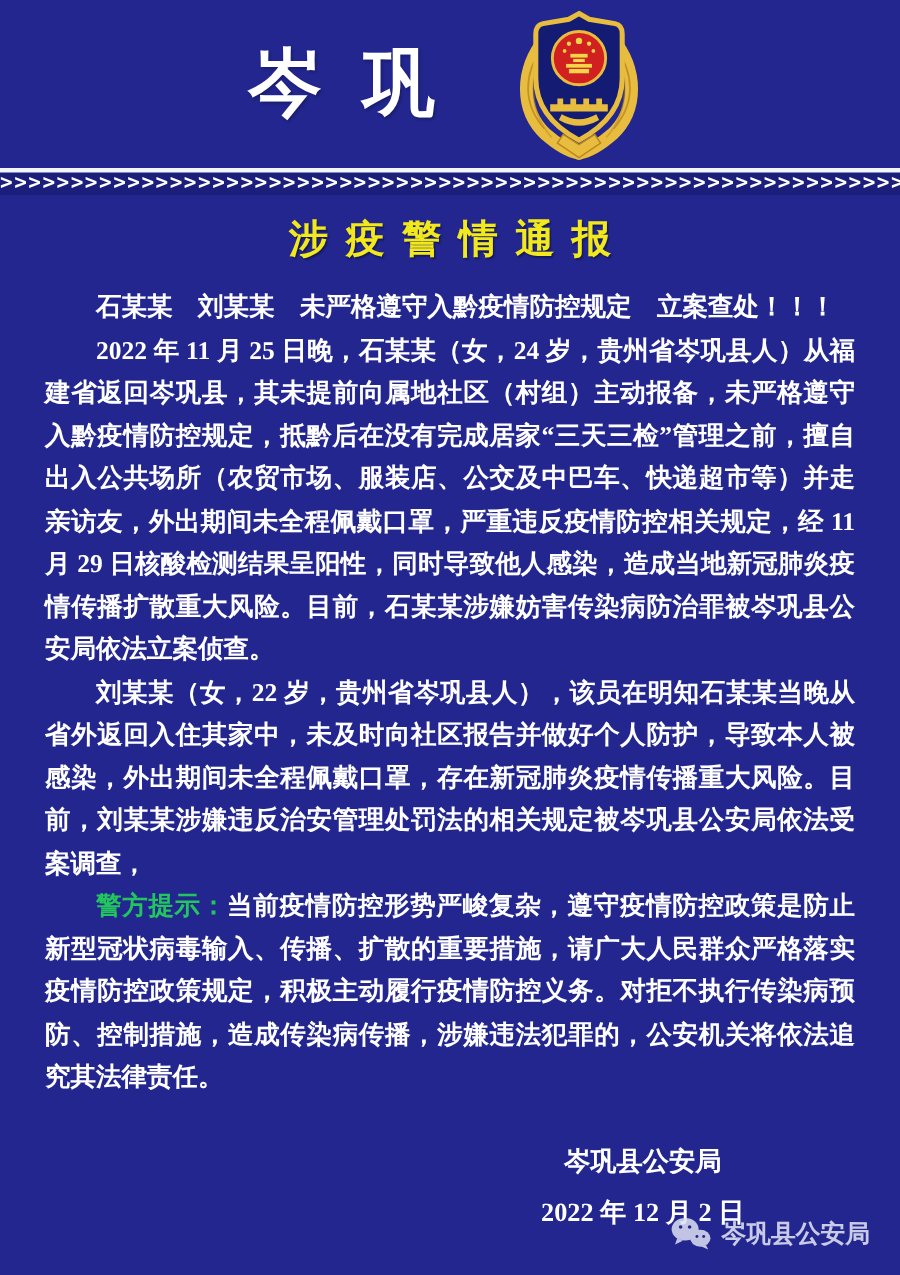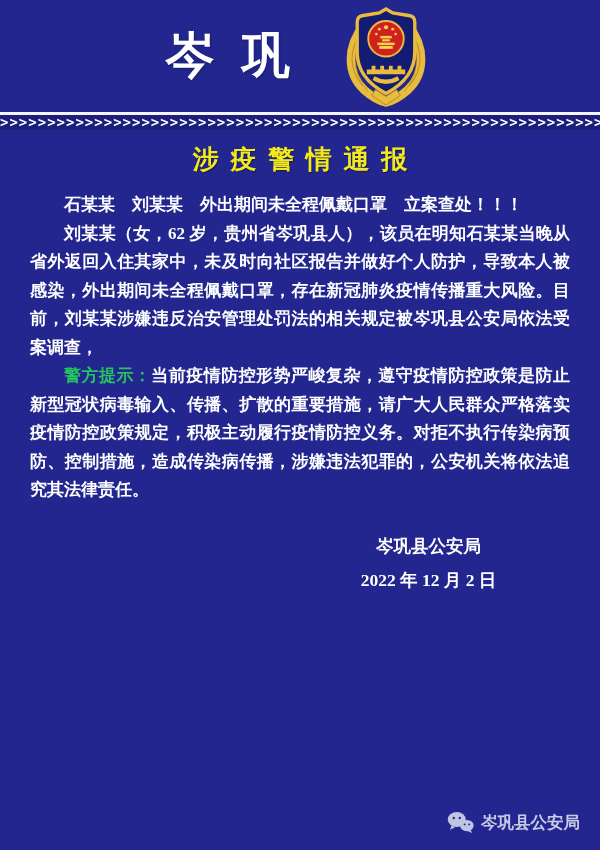--- a/index.html
+++ b/index.html
@@ -139,22 +139,23 @@
 
   </header>
 
   <div class="arrow-band">
     <span>&gt;&gt;&gt;&gt;&gt;&gt;&gt;&gt;&gt;&gt;&gt;&gt;&gt;&gt;&gt;&gt;&gt;&gt;&gt;&gt;&gt;&gt;&gt;&gt;&gt;&gt;&gt;&gt;&gt;&gt;&gt;&gt;&gt;&gt;&gt;&gt;&gt;&gt;&gt;&gt;&gt;&gt;&gt;&gt;&gt;&gt;&gt;&gt;&gt;&gt;&gt;&gt;&gt;&gt;&gt;&gt;&gt;&gt;&gt;&gt;&gt;&gt;&gt;&gt;&gt;&gt;&gt;&gt;&gt;&gt;&gt;&gt;&gt;&gt;&gt;&gt;&gt;&gt;&gt;&gt;&gt;&gt;&gt;&gt;&gt;&gt;&gt;&gt;&gt;&gt;&gt;&gt;&gt;&gt;&gt;&gt;</span>
   </div>
 
   <h1 class="notice-title">涉疫警情通报</h1>
 
   <main class="body">
-    <p>石某某　刘某某　外出期间未全程佩戴口罩　立案查处！！！</p>
-    <p>刘某某（女，62 岁，贵州省岑巩县人），该员在明知石某某当晚从省外返回入住其家中，未及时向社区报告并做好个人防护，导致本人被感染，外出期间未全程佩戴口罩，存在新冠肺炎疫情传播重大风险。目前，刘某某涉嫌违反治安管理处罚法的相关规定被岑巩县公安局依法受案调查，</p>
+    <p>石某某　刘某某　未严格遵守入黔疫情防控规定　立案查处！！！</p>
+    <p>2022 年 11 月 25 日晚，石某某（女，24 岁，贵州省岑巩县人）从福建省返回岑巩县，其未提前向属地社区（村组）主动报备，未严格遵守入黔疫情防控规定，抵黔后在没有完成居家“三天三检”管理之前，擅自出入公共场所（农贸市场、服装店、公交及中巴车、快递超市等）并走亲访友，外出期间未全程佩戴口罩，严重违反疫情防控相关规定，经 11 月 29 日核酸检测结果呈阳性，同时导致他人感染，造成当地新冠肺炎疫情传播扩散重大风险。目前，石某某涉嫌妨害传染病防治罪被岑巩县公安局依法立案侦查。</p>
+    <p>刘某某（女，22 岁，贵州省岑巩县人），该员在明知石某某当晚从省外返回入住其家中，未及时向社区报告并做好个人防护，导致本人被感染，外出期间未全程佩戴口罩，存在新冠肺炎疫情传播重大风险。目前，刘某某涉嫌违反治安管理处罚法的相关规定被岑巩县公安局依法受案调查，</p>
     <p><span class="lead">警方提示：</span><span>当前疫情防控形势严峻复杂，遵守疫情防控政策是防止新型冠状病毒输入、传播、扩散的重要措施，请广大人民群众严格落实疫情防控政策规定，积极主动履行疫情防控义务。对拒不执行传染病预防、控制措施，造成传染病传播，涉嫌违法犯罪的，公安机关将依法追究其法律责任。</span></p>
   </main>
 
   <div class="sign">
     <div>岑巩县公安局</div>
     <div>2022 年 12 月 2 日</div>
   </div>
 
   <div class="watermark">
     <span class="wx">

